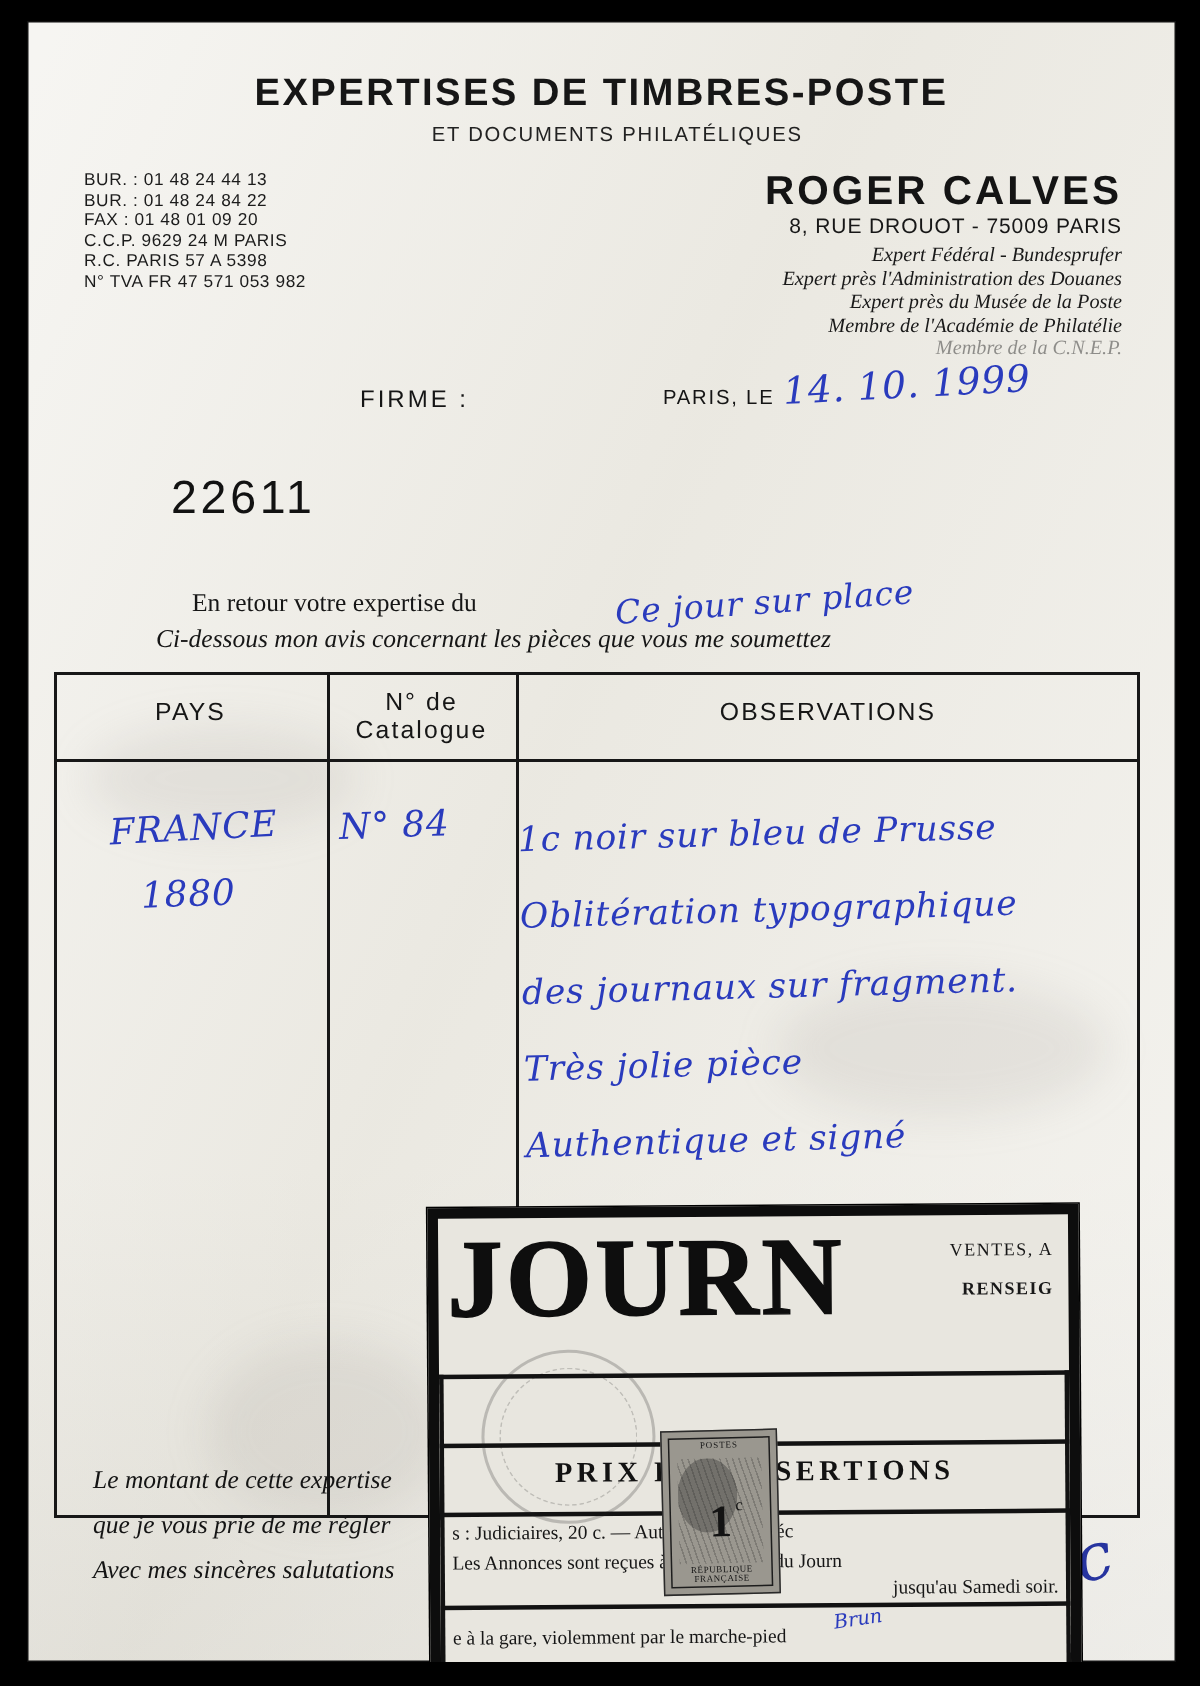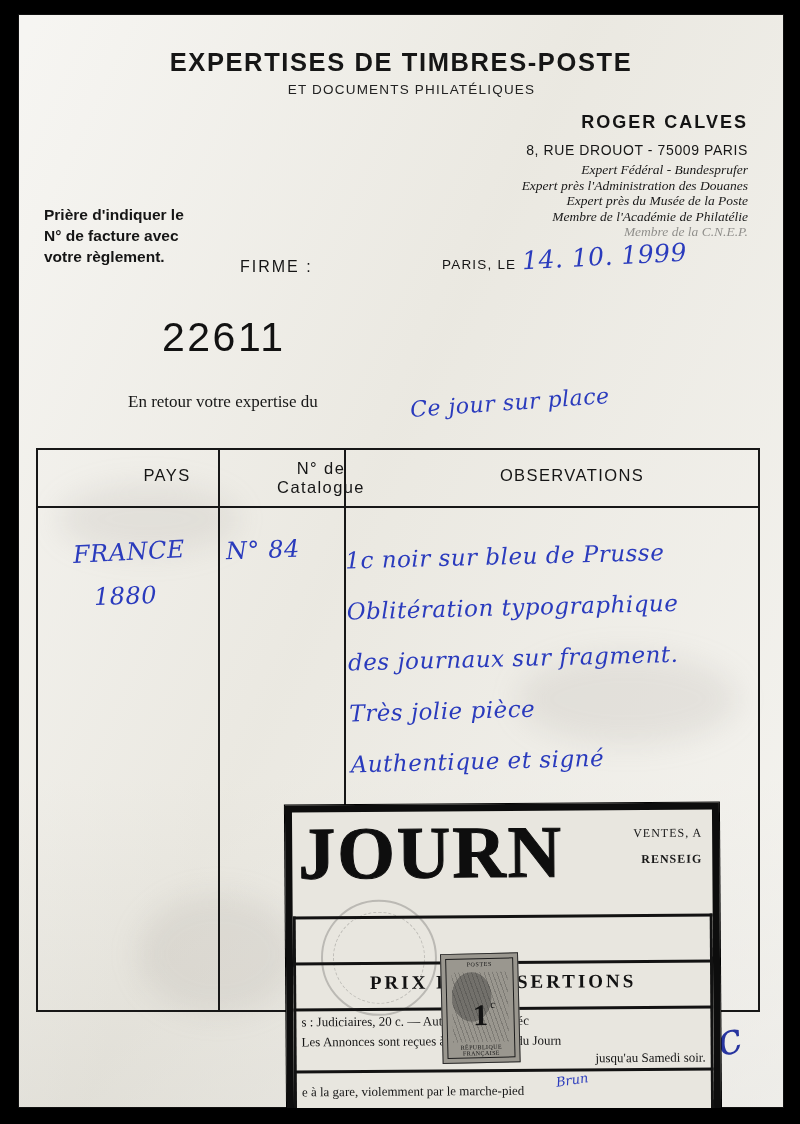--- a/index.html
+++ b/index.html
@@ -46,21 +46,21 @@
     font-size:11.5px;line-height:13.6px;letter-spacing:.4px;color:#1b1b1b;
   }
 
   .priere{
     position:absolute;left:26px;top:190px;
     font-size:15.5px;line-height:21px;font-weight:700;color:#151515;
   }
 
   .expert-name{
     position:absolute;right:36px;top:98px;
-    font-size:18px;font-weight:700;letter-spacing:2px;color:#141414;
+    font-size:27px;font-weight:700;letter-spacing:2px;color:#141414;
     text-align:left;
   }
   .expert-addr{
     position:absolute;right:36px;top:128px;
     font-size:14px;letter-spacing:.6px;text-align:right;color:#171717;
   }
   .expert-lines{
     position:absolute;right:36px;top:148px;
     font-family:"Liberation Serif",serif;
     font-style:italic;font-size:13.5px;line-height:15.6px;
@@ -72,21 +72,21 @@
     position:absolute;left:222px;top:244px;
     font-size:16px;letter-spacing:2px;color:#151515;
   }
   .paris-le{
     position:absolute;left:424px;top:243px;
     font-size:13.5px;letter-spacing:1.2px;color:#151515;
   }
 
   .invoice-no{
     position:absolute;left:96px;top:300px;
-    font-size:41px;letter-spacing:2.5px;color:#121212;margin-left:48px;
+    font-size:31px;letter-spacing:2.5px;color:#121212;
   }
 
   .retour{
     position:absolute;left:110px;top:378px;
     font-family:"Liberation Serif",serif;
     font-size:17px;color:#161616;
   }
   .cidessous{
     position:absolute;left:86px;top:402px;
     font-family:"Liberation Serif",serif;font-style:italic;
@@ -127,21 +127,20 @@
   #tbl .vline.a{left:0;}
   #tbl .vline.b{left:182px;}
   #tbl .vline.c{left:308px;}
   #tbl .vline.d{right:0;}
   #tbl .hline{position:absolute;left:0;right:0;top:56px;height:2px;background:#171717;}
 
   .th{
     position:absolute;top:9px;
     text-align:center;font-size:16.5px;letter-spacing:1.4px;color:#161616;
     line-height:19px;
-    margin-left:40px;
   }
   .th.pays{left:0;width:182px;top:16px;}
   .th.cat{left:182px;width:126px;}
   .th.obs{left:308px;right:0;top:16px;}
 
   
   .footer{
     position:absolute;left:44px;bottom:46px;
     font-family:"Liberation Serif",serif;font-style:italic;
     font-size:17px;line-height:30px;color:#141414;
@@ -257,43 +256,49 @@
 <div id="page">
   <div id="paper">
 
     <div class="blotch" style="left:40px;top:470px;width:180px;height:70px;"></div>
     <div class="blotch" style="left:500px;top:640px;width:220px;height:90px;"></div>
     <div class="blotch" style="left:120px;top:880px;width:160px;height:120px;"></div>
 
     <div class="hdr-title">EXPERTISES DE TIMBRES-POSTE</div>
     <div class="hdr-sub">ET DOCUMENTS PHILATÉLIQUES</div>
 
-
-    <div class="priere" style="white-space:pre-line;">Prière d'indiquer le
-N° de facture avec
-votre règlement.</div>
+    <div class="contact">
+      <div>BUR. : 01 48 24 44 13</div>
+      <div>BUR. : 01 48 24 84 22</div>
+      <div>FAX : 01 48 01 09 20</div>
+      <div>C.C.P. 9629 24 M PARIS</div>
+      <div>R.C. PARIS 57 A 5398</div>
+      <div>N° TVA FR 47 571 053 982</div>
+    </div>
+
 
     <div class="expert-name">ROGER   CALVES</div>
     <div class="expert-addr">8, RUE DROUOT - 75009 PARIS</div>
     <div class="expert-lines">
       <div>Expert Fédéral - Bundesprufer</div>
       <div>Expert près l'Administration des Douanes</div>
       <div>Expert près du Musée de la Poste</div>
       <div>Membre de l'Académie de Philatélie</div>
       <div>Membre de la C.N.E.P.</div>
     </div>
 
     <div class="firme">FIRME :</div>
     <div class="paris-le">PARIS, LE</div>
     <div class="hw hw-date">14. 10. 1999</div>
 
     <div class="invoice-no">22611</div>
 
     <div class="retour">En retour votre expertise du</div>
     <div class="hw hw-cejour">Ce jour sur place</div>
+    <div class="cidessous">Ci-dessous mon avis concernant les pièces que vous me soumettez</div>
 
     <div id="tbl">
       <div class="vline a"></div>
       <div class="vline b"></div>
       <div class="vline c"></div>
       <div class="vline d"></div>
       <div class="hline"></div>
 
       <div class="th pays">PAYS</div>
       <div class="th cat" style="white-space:pre-line;">N° de
@@ -305,20 +310,25 @@
     <div class="hw hw-annee">1880</div>
     <div class="hw hw-cat">N° 84</div>
     <div class="hw hw-obs">
       <span>1c noir sur bleu de Prusse</span>
       <span>Oblitération typographique</span>
       <span>des journaux sur fragment.</span>
       <span>Très jolie pièce</span>
       <span>Authentique et signé</span>
     </div>
 
+    <div class="footer">
+      <div>Le montant de cette expertise</div>
+      <div>que je vous prie de me régler</div>
+      <div>Avec mes sincères salutations</div>
+    </div>
 
     <div class="hw-sign">Rc</div>
 
     <div id="fragment">
       <div id="frag-inner">
         <div class="frag-masthead">JOURN</div>
         <div class="frag-right t1">VENTES, A</div>
         <div class="frag-right t2">RENSEIG</div>
 
         <div class="frag-rule r1"></div>

